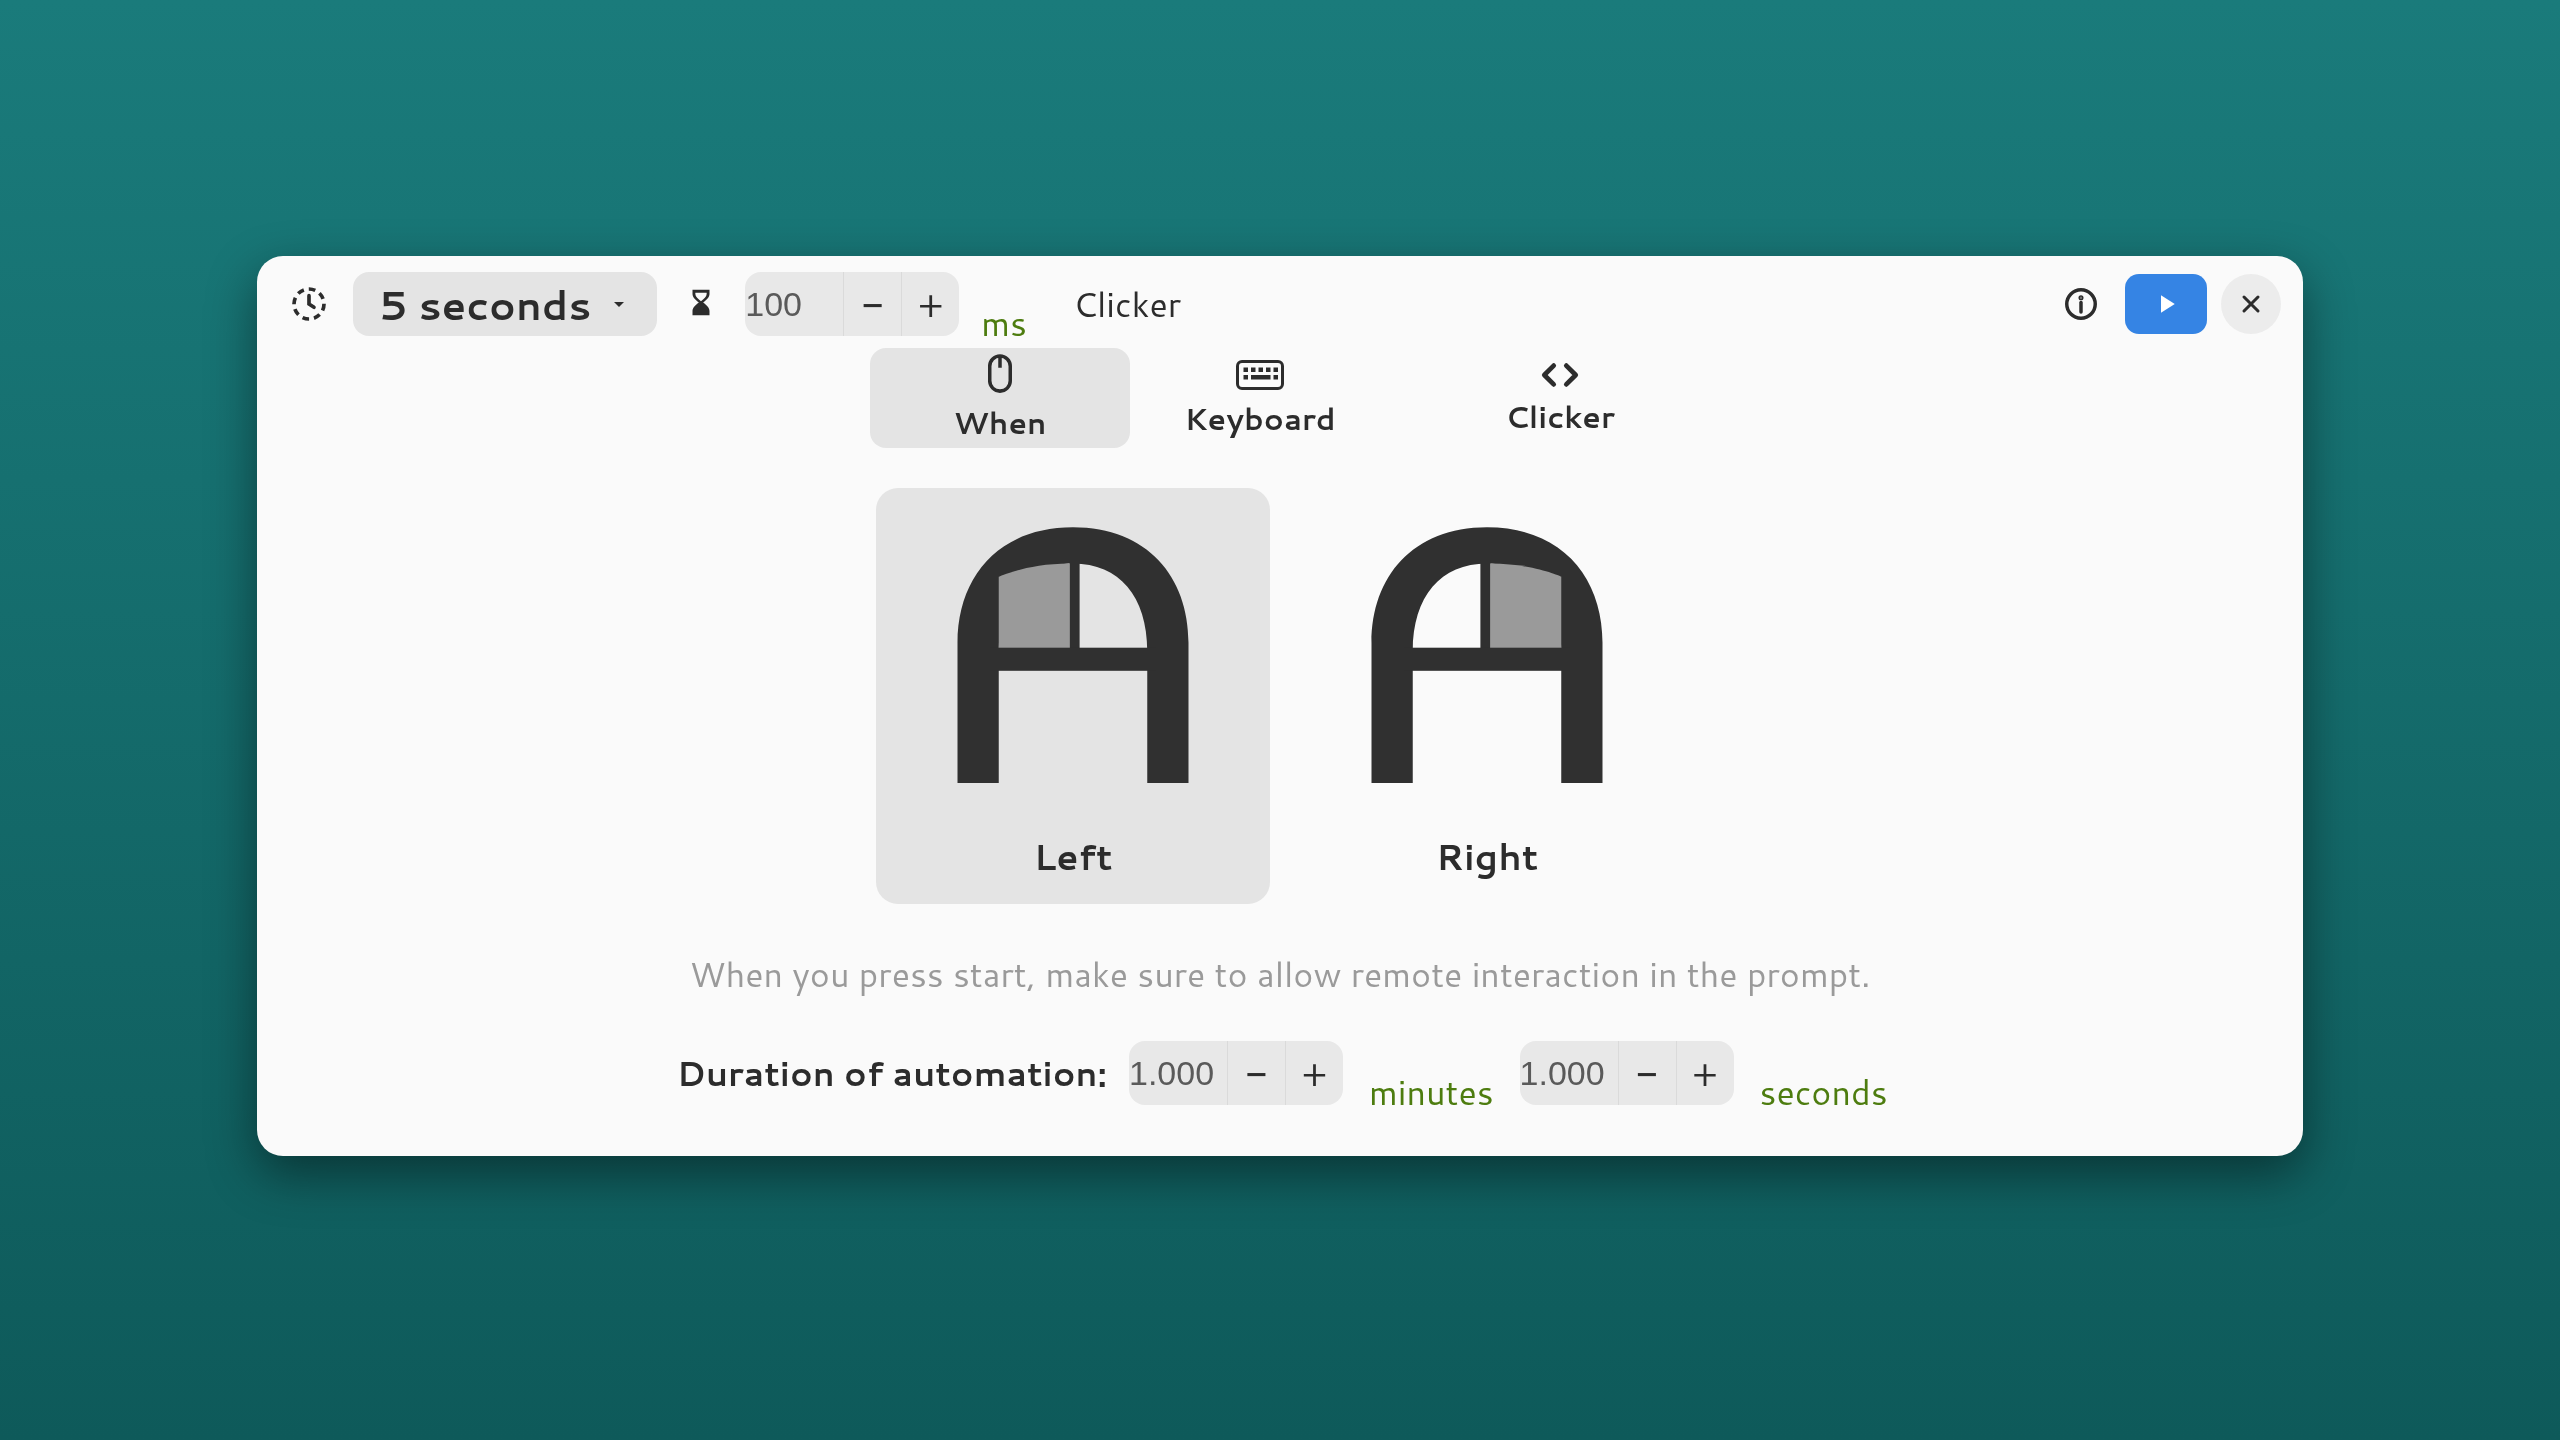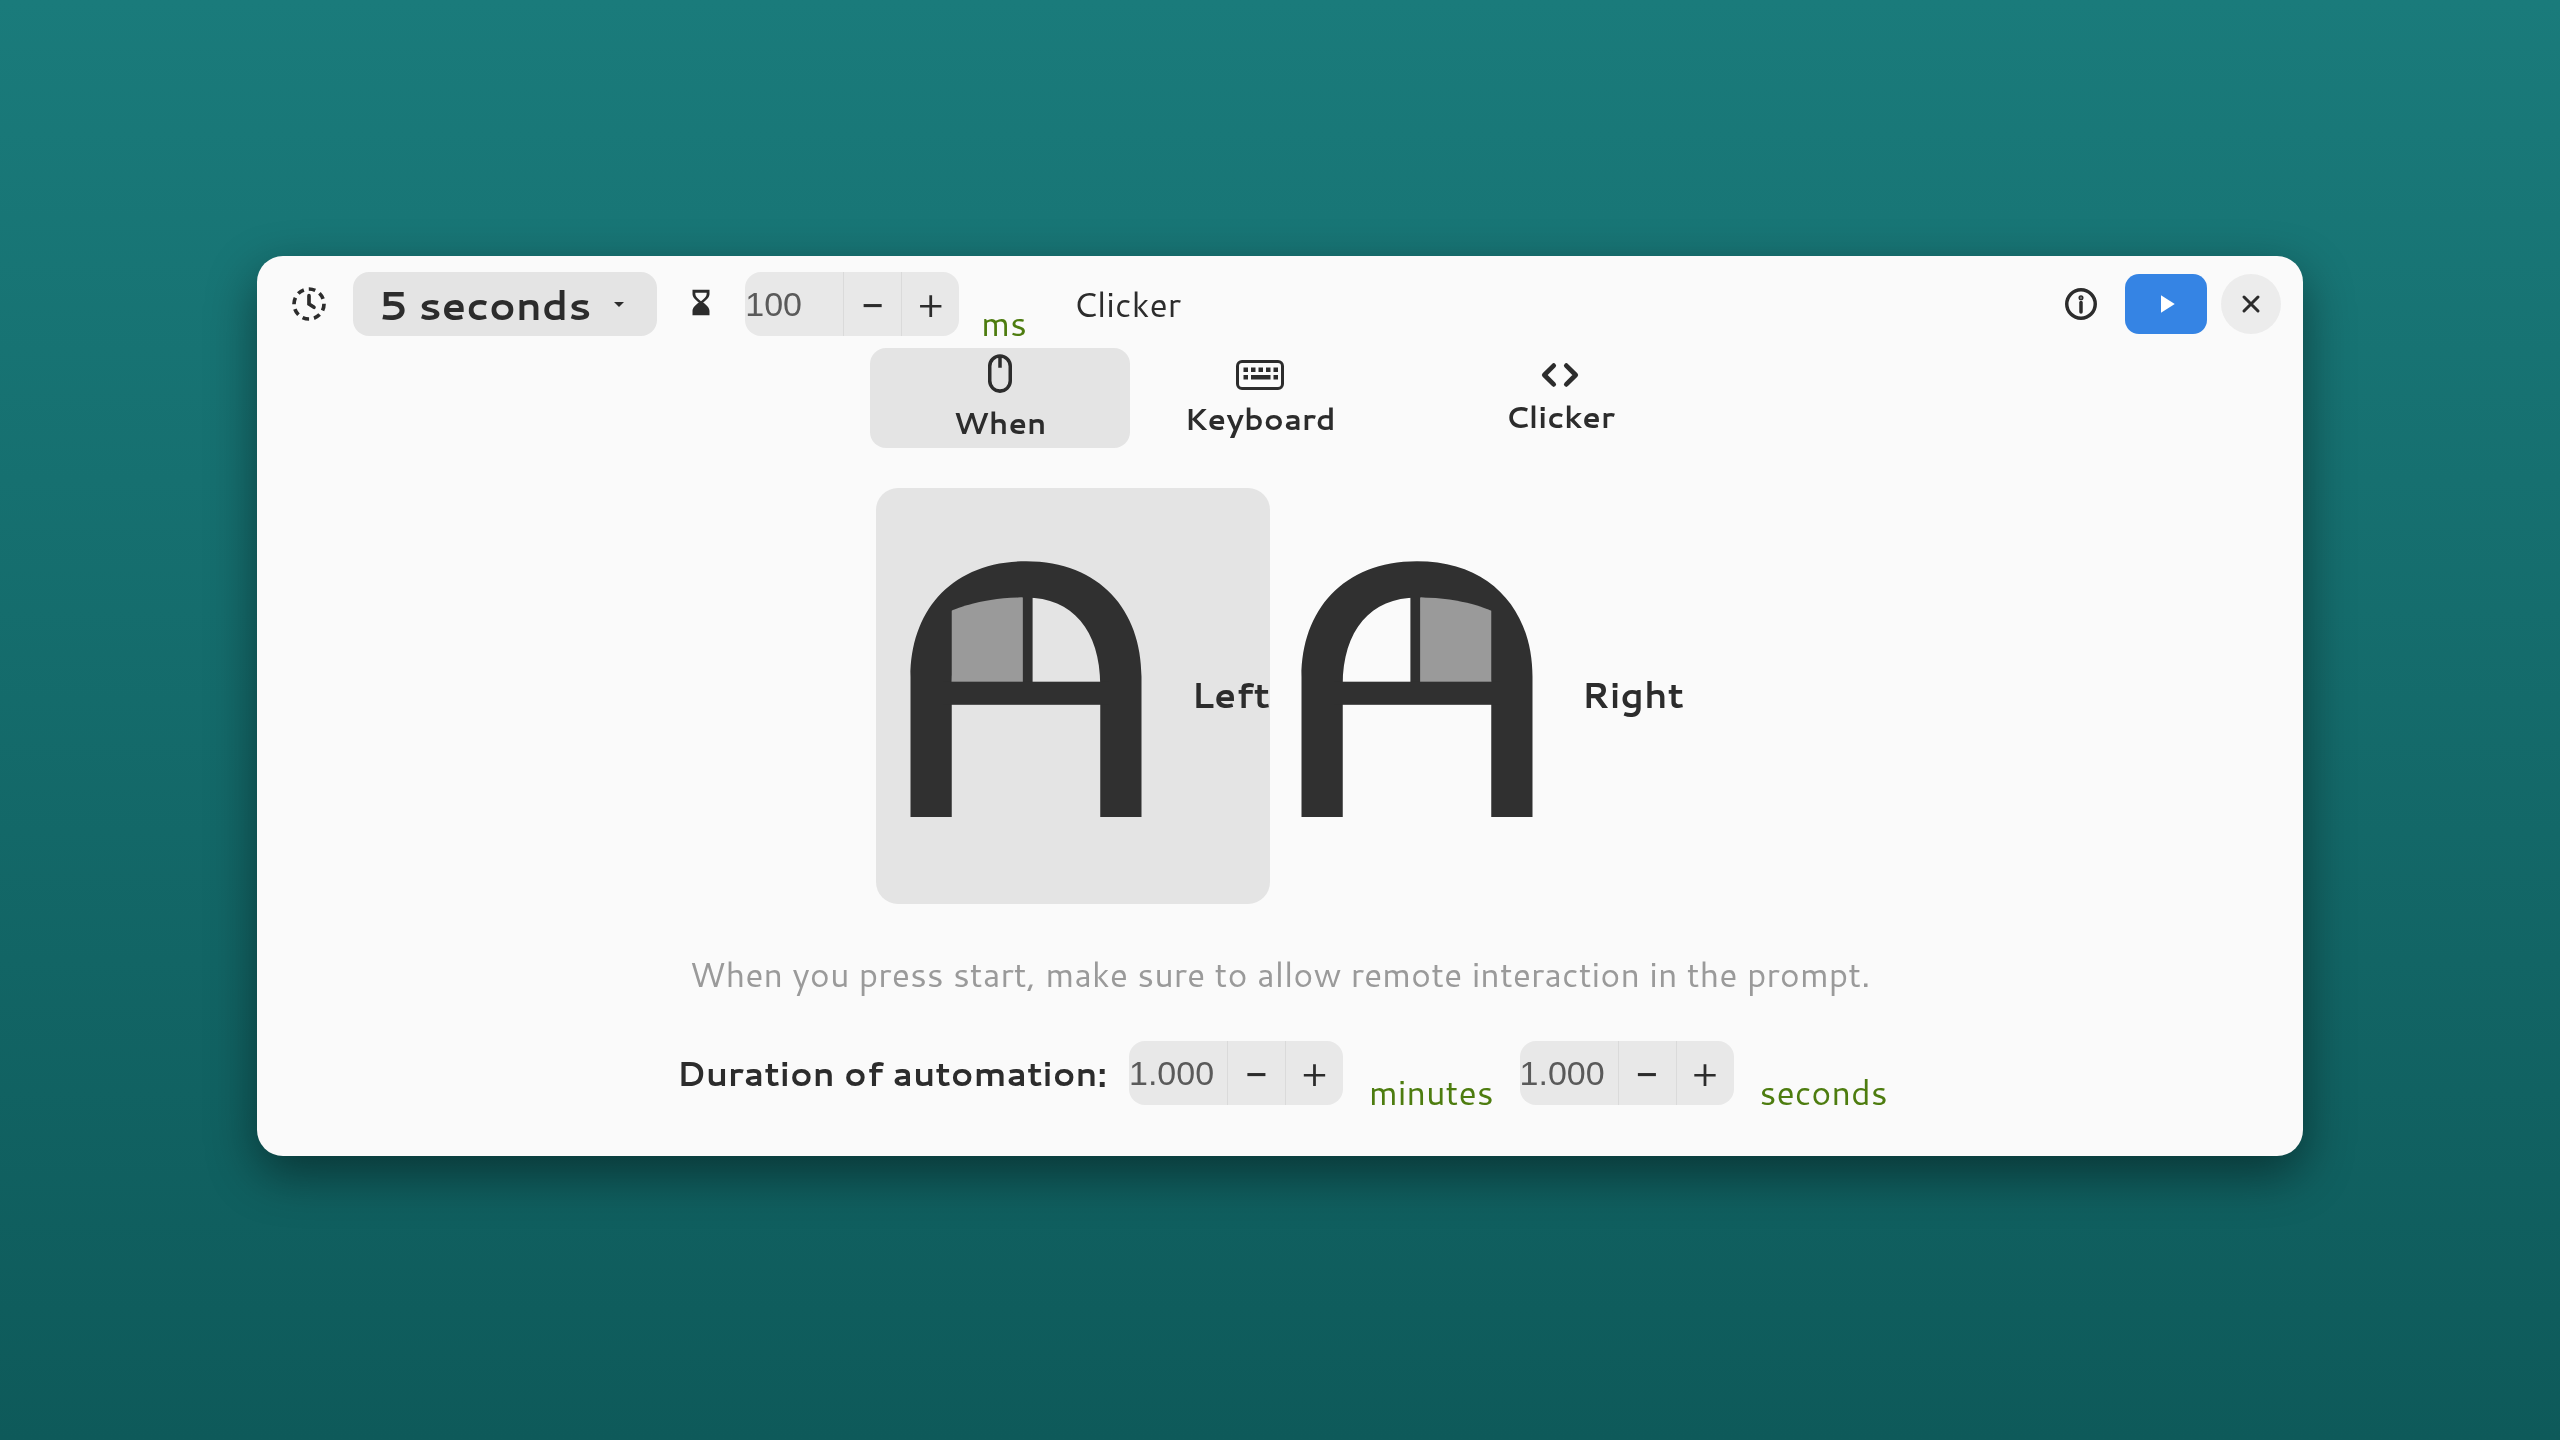--- a/index.html
+++ b/index.html
@@ -123,21 +123,21 @@
     display: flex;
     justify-content: center;
     gap: 20px;
     margin-top: 40px;
   }
   .mouse-card {
     width: 394px;
     height: 416px;
     border-radius: 22px;
     display: flex;
-    flex-direction: row;
+    flex-direction: column;
     align-items: center;
     justify-content: flex-end;
     padding-bottom: 22px;
     cursor: pointer;
   }
   .mouse-card.active { background: #e4e4e4; }
   .mouse-card .caption {
     font-size: 36px; font-weight: 700; color: #2c2c2c;
     margin-top: 18px;
   }

